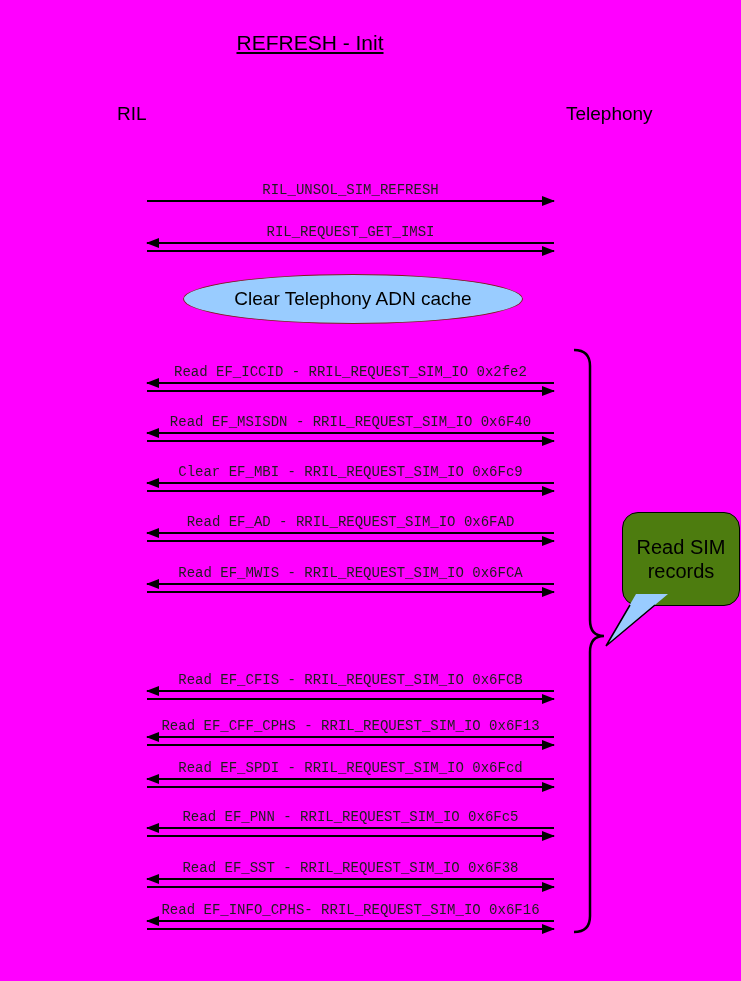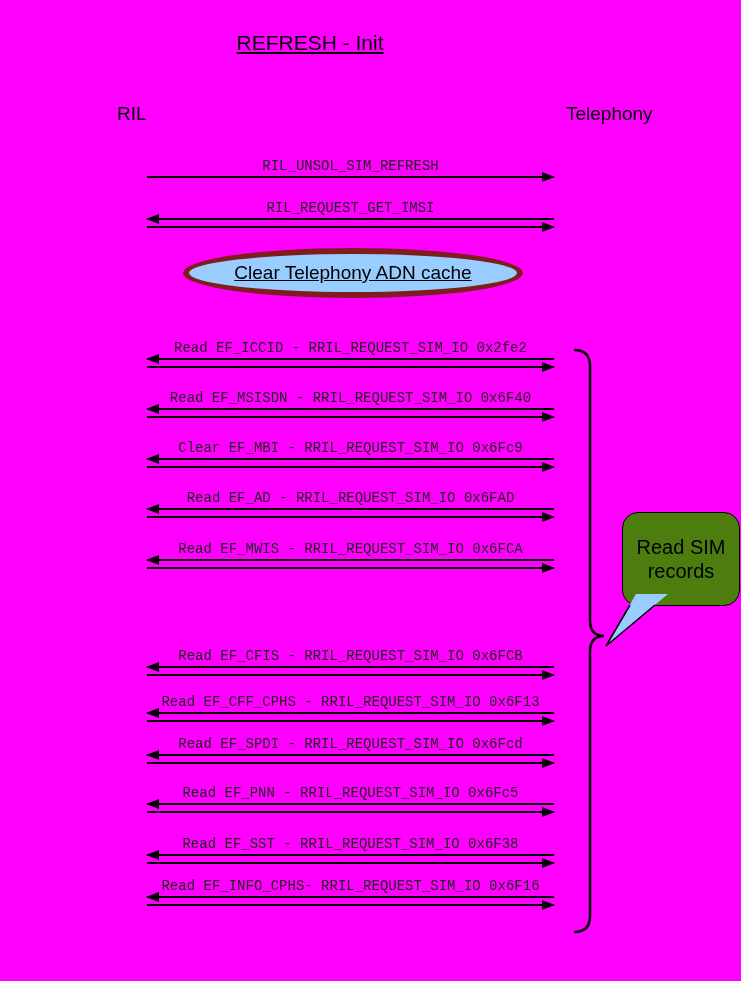--- a/index.html
+++ b/index.html
@@ -15,33 +15,32 @@
 
   .title {
     position:absolute; top:31px; left:0; width:620px;
     text-align:center; font-size:21px; text-decoration:underline;
   }
   .actor { position:absolute; top:103px; font-size:19px; }
   .actor-left  { left:80px;margin-left:37px; }
   .actor-right { left:566px; }
 
   .note {
-    position:absolute; top:248px; left:183px; width:340px; height:50px;
-    background:#99CCFF; border:6px solid #7f1d1d; border-radius:50%;
+    position:absolute; top:274px; left:183px; width:340px; height:50px;
+    background:#99CCFF; border:1px solid #7f1d1d; border-radius:50%;
     display:flex; align-items:center; justify-content:center;
     font-size:19px;
-    text-decoration:underline;
   }
 
   .msg { position:absolute; left:147px; width:407px; }
   .msg-label {
     text-align:center;
     font-family:"Liberation Mono","DejaVu Sans Mono",monospace;
     font-size:14px; line-height:15px; color:#1f1f1f;
-    white-space:pre-line; margin-bottom:2px;
+    white-space:pre-line; margin-bottom:2px;margin-top:24px;
   }
   .line { position:relative; height:2px; background:#000; margin-top:6px; }
   .line.first { margin-top:2px; }
   .line.left::before {
     content:""; position:absolute; left:-1px; top:-4px; width:0; height:0;
     border-top:5px solid transparent; border-bottom:5px solid transparent;
     border-right:13px solid #000;
   }
   .line.right::after {
     content:""; position:absolute; right:-1px; top:-4px; width:0; height:0;

